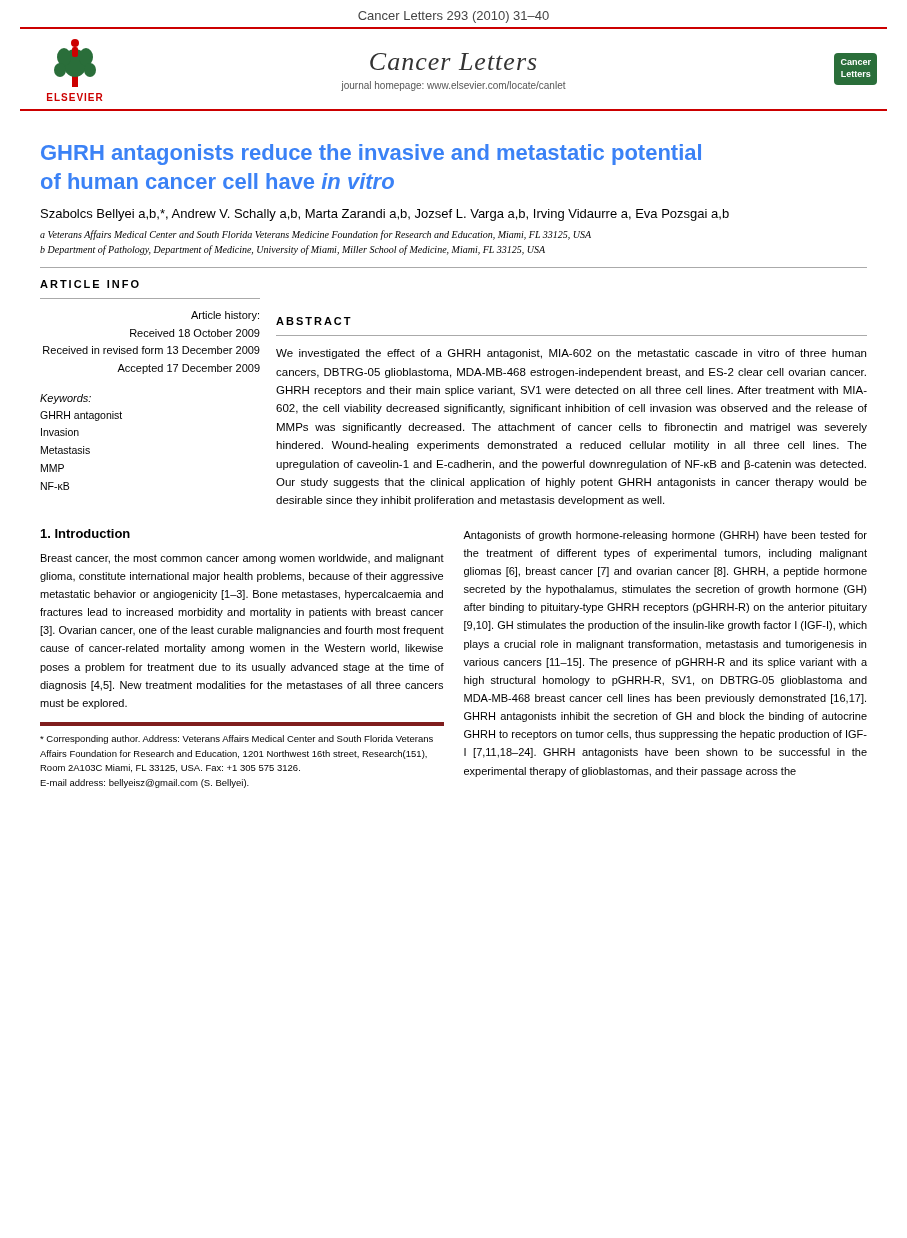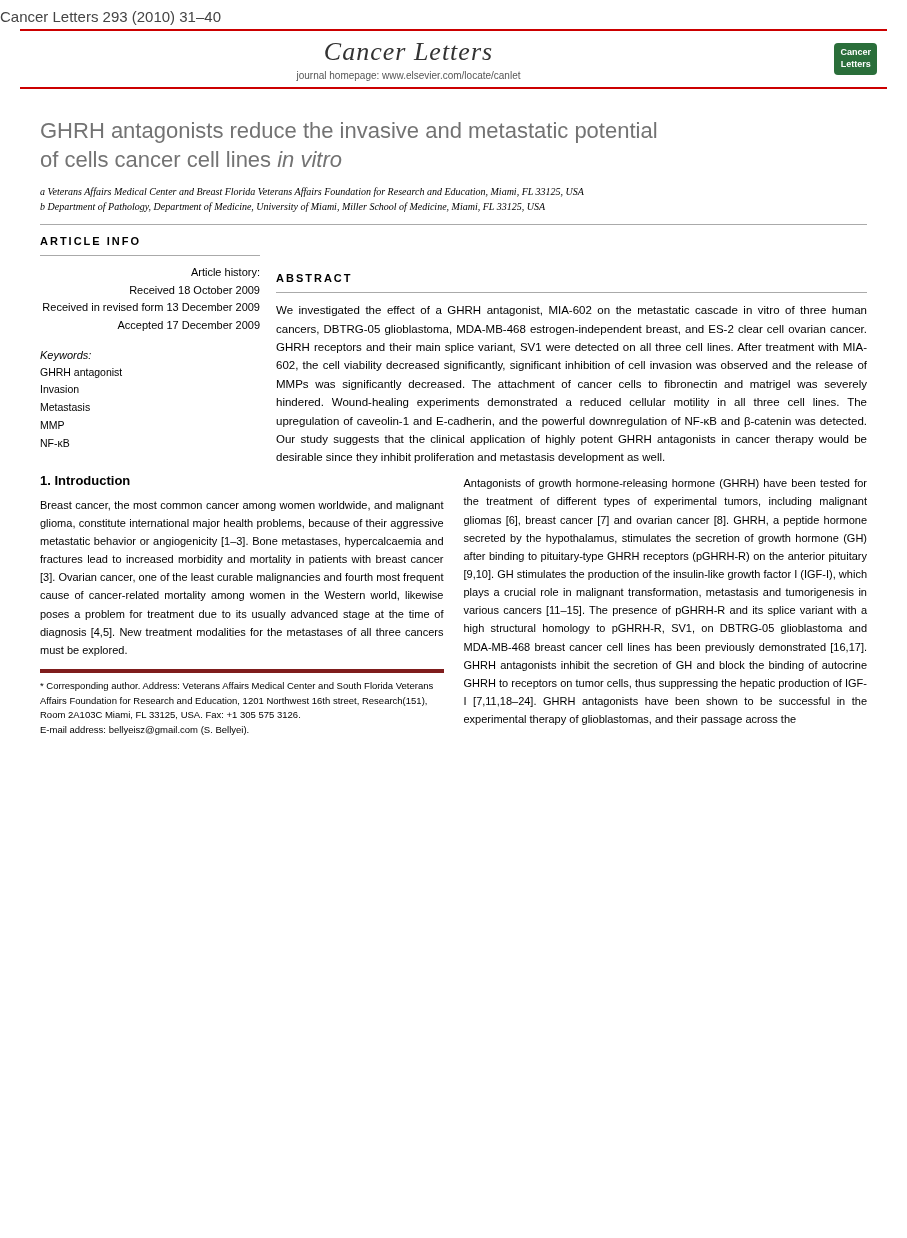--- a/index.html
+++ b/index.html
@@ -12,21 +12,22 @@
       min-height: 1238px;
     }
     .page {
       width: 907px;
       min-height: 1238px;
       background: #fff;
       padding: 0;
     }
     
     .top-bar {
-      font-size: 15px;
+      text-align: center;
+      font-size: 13px;
       color: #444;
       padding: 8px 0 4px 0;
       font-family: Arial, sans-serif;
     }
     
     .journal-header {
       display: flex;
       align-items: center;
       border-top: 2px solid #c00;
       border-bottom: 2px solid #c00;
@@ -97,23 +98,23 @@
       line-height: 1.3;
       font-weight: bold;
     }
     
     .main-content {
       padding: 10px 40px 20px 40px;
     }
     
     .article-title {
       font-size: 22px;
-      font-weight: normal;
-      font-family: Arial, sans-serif;
-      color: #737373;
+      font-weight: bold;
+      font-family: Arial, sans-serif;
+      color: #3b82f6;
       margin: 18px 0 10px 0;
       line-height: 1.3;
     }
     .article-title em {
       font-style: italic;
     }
     
     .authors {
       font-size: 13px;
       color: #000;
@@ -181,22 +182,21 @@
     .copyright-line {
       font-size: 10.5px;
       text-align: right;
       margin-top: 6px;
       font-family: Arial, sans-serif;
     }
     
     .body-section {
       display: flex;
       gap: 20px;
-      margin-top: 6px;
-      align-items: center;
+      margin-top: 16px;
     }
     .body-left {
       flex: 1;
       font-size: 11px;
       font-family: Arial, sans-serif;
     }
     .body-right {
       flex: 1;
       font-size: 11px;
       font-family: Arial, sans-serif;
@@ -235,44 +235,62 @@
 <body>
 
 <div class="page">
 
   <div class="top-bar">
     <span>Cancer Letters 293 (2010) 31–40</span>
   </div>
 
   <div class="journal-header">
 
+    <div class="elsevier-logo">
+      <svg class="elsevier-tree" viewBox="0 0 50 55">
+
+        <rect x="22" y="40" width="6" height="12" fill="#c00"></rect>
+        <ellipse cx="25" cy="28" rx="12" ry="14" fill="#2a6e3a"></ellipse>
+        <ellipse cx="14" cy="22" rx="7" ry="9" fill="#2a6e3a"></ellipse>
+        <ellipse cx="36" cy="22" rx="7" ry="9" fill="#2a6e3a"></ellipse>
+        <ellipse cx="10" cy="35" rx="6" ry="7" fill="#2a6e3a"></ellipse>
+        <ellipse cx="40" cy="35" rx="6" ry="7" fill="#2a6e3a"></ellipse>
+
+        <circle cx="25" cy="8" r="4" fill="#c00"></circle>
+        <rect x="22" y="12" width="6" height="10" fill="#c00" rx="2"></rect>
+      </svg>
+      <div class="elsevier-text">ELSEVIER</div>
+    </div>
 
     <div class="journal-center">
       <div class="journal-title-main">Cancer Letters</div>
       <div class="journal-homepage">journal homepage: www.elsevier.com/locate/canlet</div>
     </div>
 
     <div class="journal-logo-right">
       <div class="cancer-letters-badge">
         <span>Cancer</span><br>
         <span>Letters</span>
       </div>
     </div>
   </div>
 
   <div class="main-content">
 
     <div class="article-title">
       <span>GHRH antagonists reduce the invasive and metastatic potential</span><br>
-      <span>of cells cancer cell lines </span><em>in vitro</em>
-    </div>
-
+      <span>of human cancer cell have </span><em>in vitro</em>
+    </div>
+
+    <div class="authors">
+      <span>Szabolcs Bellyei a,b,*, Andrew V. Schally a,b, Marta Zarandi a,b, Jozsef L. Varga a,b, Irving Vidaurre a, Eva Pozsgai a,b</span>
+    </div>
 
     <div class="affiliations">
-      <div>a Veterans Affairs Medical Center and Breast Florida Veterans Affairs Foundation for Research and Education, Miami, FL 33125, USA</div>
+      <div>a Veterans Affairs Medical Center and South Florida Veterans Medicine Foundation for Research and Education, Miami, FL 33125, USA</div>
       <div>b Department of Pathology, Department of Medicine, University of Miami, Miller School of Medicine, Miami, FL 33125, USA</div>
     </div>
 
     <hr class="divider">
 
     <div class="two-col">
 
       <div class="left-col">
         <div class="section-heading-small">ARTICLE INFO</div>
         <hr class="divider">

